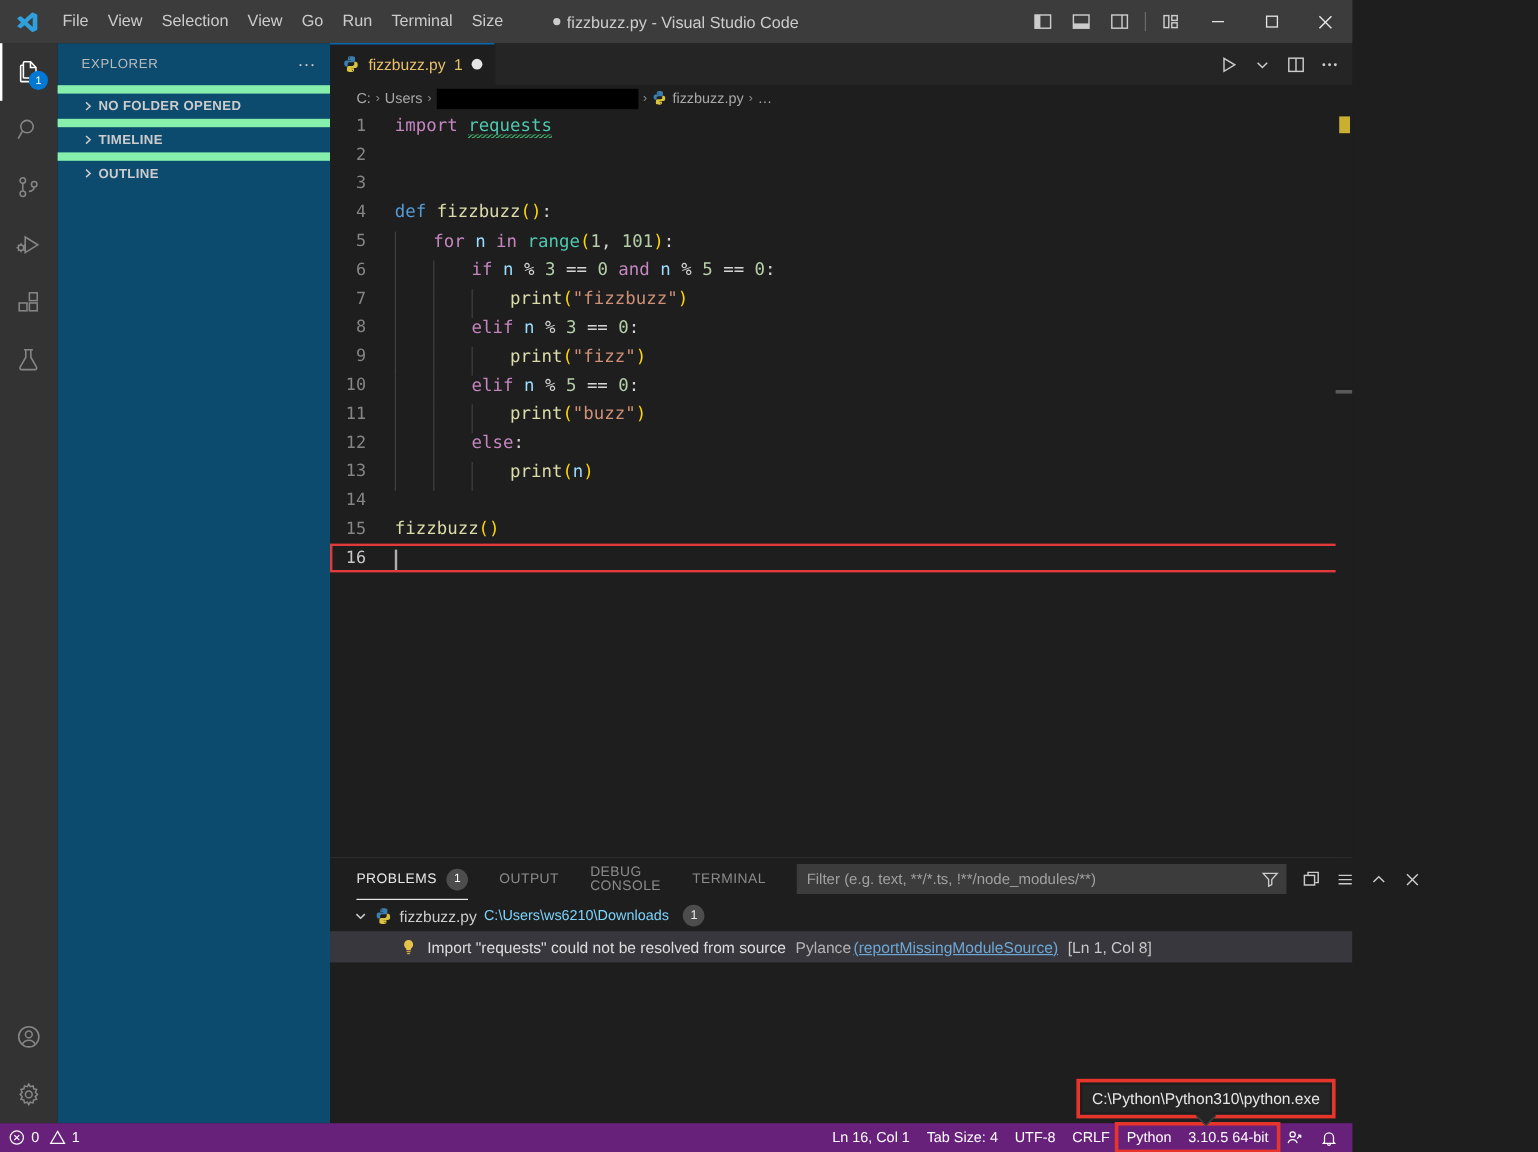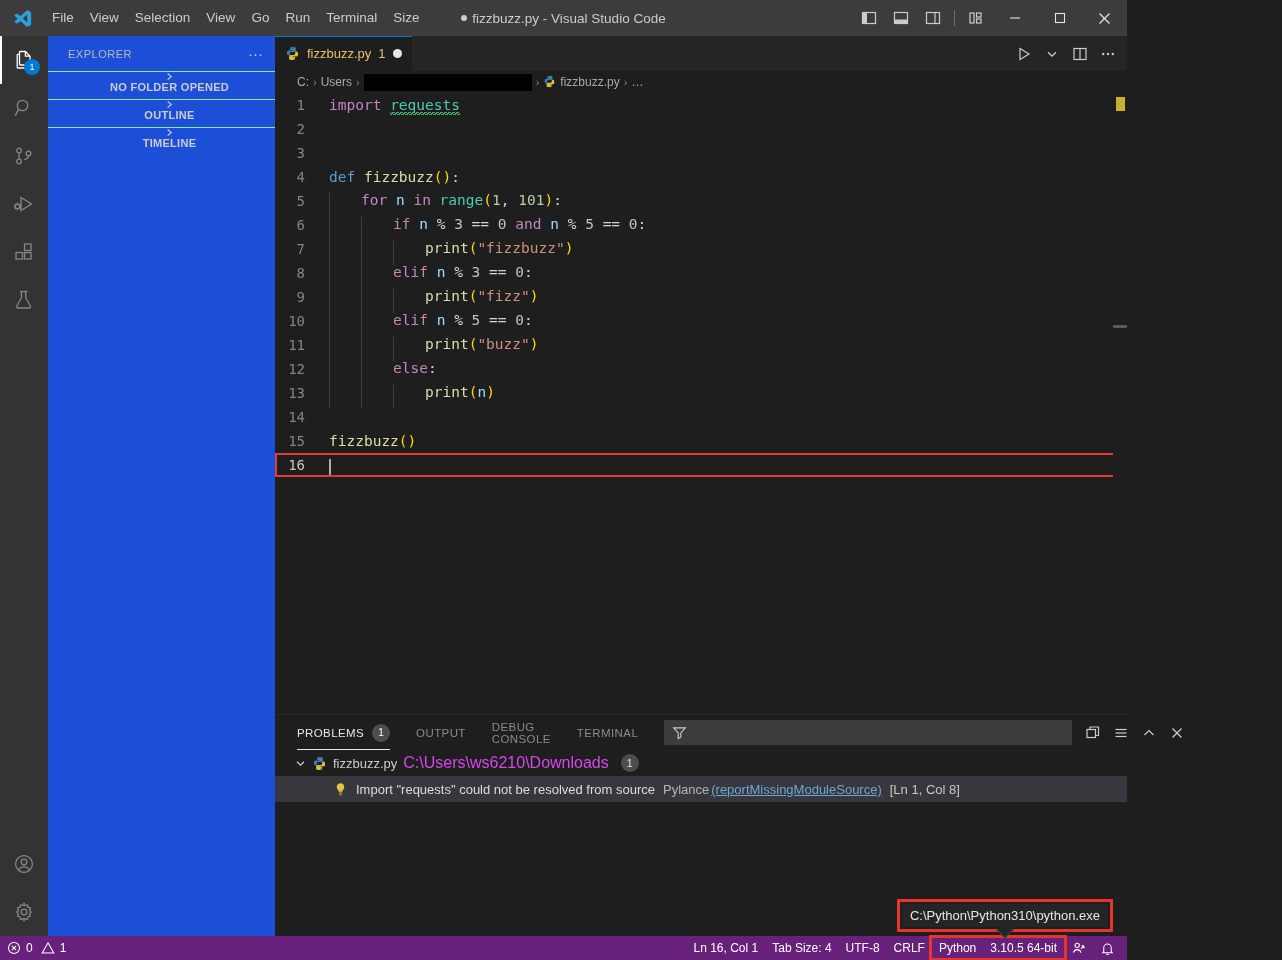--- a/index.html
+++ b/index.html
@@ -57,32 +57,31 @@
     content:""; position:absolute; left:0; top:0; bottom:0; width:2px; background:#ffffff;
   }
   .act-badge {
     position:absolute; right:8px; bottom:9px; min-width:16px; height:16px;
     background:#0078d4; color:#ffffff; border-radius:8px; font-size:9px; line-height:16px;
     text-align:center; padding:0 4px; font-family:"Liberation Sans",sans-serif;
   }
   .act-spacer { flex:1 1 auto; }
 
   
-  .sidebar { width:227px; background:#1d4ed8; flex:0 0 227px; display:flex; flex-direction:column; }
+  .sidebar { width:227px; background:#0c4a6e; flex:0 0 227px; display:flex; flex-direction:column; }
   .sidebar-header {
     height:35px; display:flex; align-items:center; padding:0 12px 0 20px;
     font-size:11px; letter-spacing:.5px; color:#bbbbbb; text-transform:uppercase;
   }
   .sidebar-header .more { margin-left:auto; letter-spacing:0; font-size:15px; color:#cccccc;
     line-height:10px; cursor:pointer; }
   .sec {
     height:28px; display:flex; align-items:center; font-size:11px; font-weight:bold;
     color:#cccccc; letter-spacing:.3px; padding-left:16px; cursor:pointer;
-    border-top:1px solid #86efac;
-    flex-direction:column;
+    border-top:7px solid #86efac;
   }
   .sec:first-of-type { border-top:none; }
   .sec .chev { width:18px; display:flex; align-items:center; justify-content:center; color:#cccccc; }
   .sec .chev svg { width:9px; height:9px; }
 
   
   .editorgroup { flex:1 1 auto; display:flex; flex-direction:column; min-width:0; background:#1e1e1e; }
   .tabsrow { height:35px; background:#252526; display:flex; align-items:stretch; flex:0 0 35px; }
   .tab {
     display:flex; align-items:center; gap:7px; padding:0 10px; background:#1e1e1e;
@@ -162,21 +161,21 @@
   }
   .filterbox input::placeholder { color:#a0a0a0; }
   .ph-btn { width:26px; height:26px; display:flex; align-items:center; justify-content:center;
     color:#cccccc; cursor:pointer; border-radius:4px; }
 
   .panel-body { flex:1 1 auto; overflow:hidden; }
   .prob-file {
     height:26px; display:flex; align-items:center; gap:6px; padding-left:20px; font-size:13px;
     color:#cccccc; cursor:pointer;
   }
-  .prob-path { color:#d946ef; font-size:16px; }
+  .prob-path { color:#7dd3fc; font-size:12px; }
   .prob-badge {
     min-width:18px; height:18px; border-radius:9px; background:#4d4d4d; color:#e8e8e8;
     font-size:10.5px; line-height:18px; text-align:center; padding:0 5px; margin-left:6px;
   }
   .prob-row {
     height:26px; display:flex; align-items:center; gap:8px; padding-left:58px; font-size:13px;
     background:#37373d; color:#dddddd; cursor:pointer;
   }
   .prob-src { color:#b4b4b4; }
   .prob-code { color:#6ea7d3; text-decoration:underline;text-align:center; }
@@ -356,29 +355,29 @@
             </svg>
         </span>
         <span>NO FOLDER OPENED</span>
       </div>
       <div class="sec">
         <span class="chev">
           <svg viewBox="0 0 10 10" fill="none" stroke="currentColor" stroke-width="1.4">
               <path d="M3 1.5 6.8 5 3 8.5"></path>
             </svg>
         </span>
-        <span>OUTLINE</span>
+        <span>TIMELINE</span>
       </div>
       <div class="sec">
         <span class="chev">
           <svg viewBox="0 0 10 10" fill="none" stroke="currentColor" stroke-width="1.4">
               <path d="M3 1.5 6.8 5 3 8.5"></path>
             </svg>
         </span>
-        <span>TIMELINE</span>
+        <span>OUTLINE</span>
       </div>
     </div>
 
     <div class="editorgroup">
 
       <div class="tabsrow">
         <div class="tab active">
           <span>
             <svg width="15" height="15" viewBox="0 0 16 16">
               <path d="M7.9 1C5.4 1 5.3 2.1 5.3 2.1v2.2h2.7v.4H4.2S2 4.4 2 7.3s1.9 2.8 1.9 2.8h1.2V8.2S5 6.3 6.9 6.3h2.9s1.8 0 1.8-1.8V2.3S11.9 1 7.9 1zM6.6 1.9c.3 0 .5.2.5.5s-.2.5-.5.5-.5-.2-.5-.5.2-.5.5-.5z" fill="#3b7fb0"></path>
@@ -522,20 +521,21 @@
             <span>OUTPUT</span>
           </div>
           <div class="ptab">
             <span>DEBUG CONSOLE</span>
           </div>
           <div class="ptab">
             <span>TERMINAL</span>
           </div>
           <div class="panel-head-right">
             <div class="filterbox">
+              <input type="text" placeholder="Filter (e.g. text, **/*.ts, !**/node_modules/**)" style="">
               <span>
                 <svg width="15" height="15" viewBox="0 0 16 16" fill="none" stroke="#cccccc" stroke-width="1.2">
                     <path d="M1.8 3h12.4l-4.8 5.4V13l-2.8 1.4V8.4z"></path>
                   </svg>
               </span>
             </div>
             <div class="ph-btn">
               <svg width="16" height="16" viewBox="0 0 16 16" fill="none" stroke="#cccccc" stroke-width="1.2">
                   <rect x="2" y="4.5" width="8.5" height="8"></rect>
                   <path d="M5 4.5V2h8.5v8.5H11"></path>

